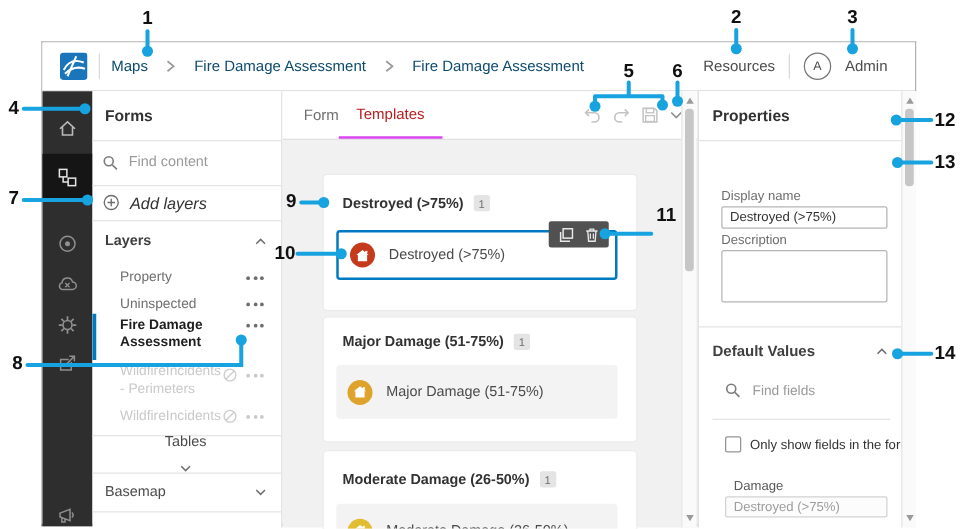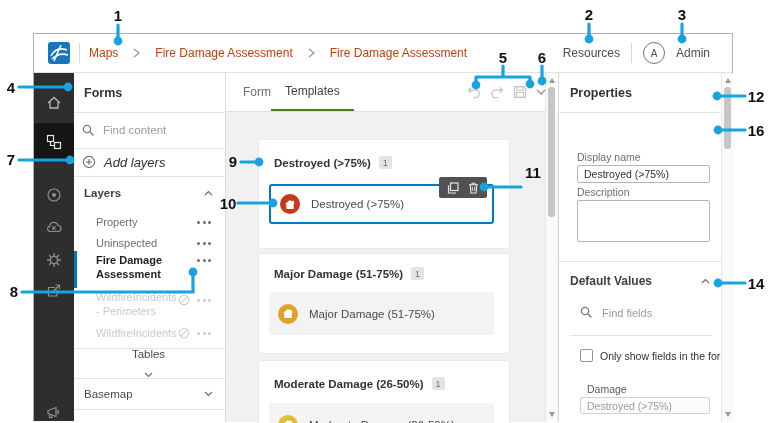--- a/index.html
+++ b/index.html
@@ -5,21 +5,21 @@
   html,body{margin:0;padding:0;background:#fff;}
   .canvas{position:relative;width:772px;height:423px;background:#fff;overflow:hidden;
     font-family:"Liberation Sans", sans-serif;-webkit-font-smoothing:antialiased;}
   
   .app{position:absolute;left:33px;top:33px;width:700px;height:388px;background:#fff;
     border:1px solid #b3b3b3;border-bottom:2px solid #7a7a7a;box-sizing:border-box;}
   
   .hdr{position:absolute;left:0;top:0;width:100%;height:39px;background:#fff;border-bottom:1px solid #e2e2e2;box-sizing:border-box;}
   .hdr-left{position:absolute;left:14px;top:0;height:38px;display:flex;align-items:center;gap:9px;}
   .vdiv{width:1px;height:20px;background:#d8d8d8;}
-  .crumbs{display:flex;align-items:center;gap:15px;font-size:12px;color:#c2410c;}
+  .crumbs{display:flex;align-items:center;gap:15px;font-size:12px;color:#0c4a6e;}
   .crumb{cursor:pointer;}
   .hdr-right{position:absolute;right:22px;top:0;height:38px;display:flex;align-items:center;gap:11px;font-size:12px;color:#4c4c4c;}
   .avatar{width:22px;height:22px;border:1px solid #767676;border-radius:50%;display:flex;align-items:center;justify-content:center;
     font-size:10px;color:#4c4c4c;background:#fff;box-sizing:border-box;}
   
   .rail{position:absolute;left:0;top:39px;width:40px;height:348px;background:#2e2e2e;}
   .rail-btn{position:absolute;left:0;width:40px;height:34px;display:flex;align-items:center;justify-content:center;}
   .rail-btn.sel{background:#151515;height:37px;}
   
   .fpanel{position:absolute;left:40px;top:39px;width:152px;height:349px;background:#fff;border-right:1px solid #dcdcdc;box-sizing:border-box;}
@@ -31,21 +31,21 @@
   .layer.sel{color:#1e1e1e;font-weight:bold;}
   .layer.dis{color:#c9c9c9;}
   .dots{display:inline-flex;gap:2.5px;}
   .dots i{width:3px;height:3px;border-radius:50%;background:#6e6e6e;display:block;}
   .dots.dim i{background:#c9c9c9;}
   .selbar{position:absolute;left:0;width:3px;background:#0079c1;}
   
   .editor{position:absolute;left:192px;top:39px;width:332px;height:349px;background:#f1f1f1;}
   .tabrow{position:absolute;left:0;top:0;width:100%;height:39px;background:#fff;border-bottom:1px solid #e0e0e0;box-sizing:border-box;}
   .tab{position:absolute;top:0;height:38px;display:flex;align-items:center;font-size:12px;color:#6e6e6e;}
-  .tab.on{color:#404040;border-bottom:2px solid #4d7c0f;box-sizing:border-box;}
+  .tab.on{color:#b91c1c;border-bottom:2px solid #d946ef;box-sizing:border-box;}
   .card{position:absolute;left:33px;width:250px;background:#fff;border-radius:3px;box-shadow:0 0 0 1px #ebebeb;}
   .grp-label{position:absolute;left:15px;display:flex;align-items:center;gap:8px;font-size:11.5px;font-weight:bold;color:#323232;}
   .badge{min-width:13px;height:13px;background:#e4e4e4;border-radius:2px;display:flex;align-items:center;justify-content:center;
     font-size:9px;font-weight:normal;color:#6e6e6e;padding:0 2px;box-sizing:border-box;}
   .titem{position:absolute;left:10px;width:225px;height:40px;border-radius:3px;display:flex;align-items:center;gap:11px;
     padding-left:9px;box-sizing:border-box;font-size:11.5px;color:#4a4a4a;}
   .titem.sel{background:#fff;border:2px solid #0079c1;}
   .titem.plain{background:#f3f3f3;}
   .circ{width:20px;height:20px;border-radius:50%;display:flex;align-items:center;justify-content:center;flex:0 0 auto;}
   .hover-tools{position:absolute;background:#515151;border-radius:2px;width:48px;height:21px;display:flex;align-items:center;justify-content:space-evenly;}
@@ -442,15 +442,15 @@
   <div class="co-num" style="left:682px;top:14px;">3</div>
   <div class="co-num" style="left:11px;top:87px;">4</div>
   <div class="co-num" style="left:503px;top:57px;">5</div>
   <div class="co-num" style="left:542px;top:57px;">6</div>
   <div class="co-num" style="left:11px;top:159px;">7</div>
   <div class="co-num" style="left:14px;top:291px;">8</div>
   <div class="co-num" style="left:233px;top:161px;">9</div>
   <div class="co-num" style="left:228px;top:203px;">10</div>
   <div class="co-num" style="left:533px;top:172px;">11</div>
   <div class="co-num" style="left:756px;top:96px;">12</div>
-  <div class="co-num" style="left:756px;top:130px;">16</div>
+  <div class="co-num" style="left:756px;top:130px;">13</div>
   <div class="co-num" style="left:756px;top:283px;">14</div>
 </div>
 
 </body></html>

